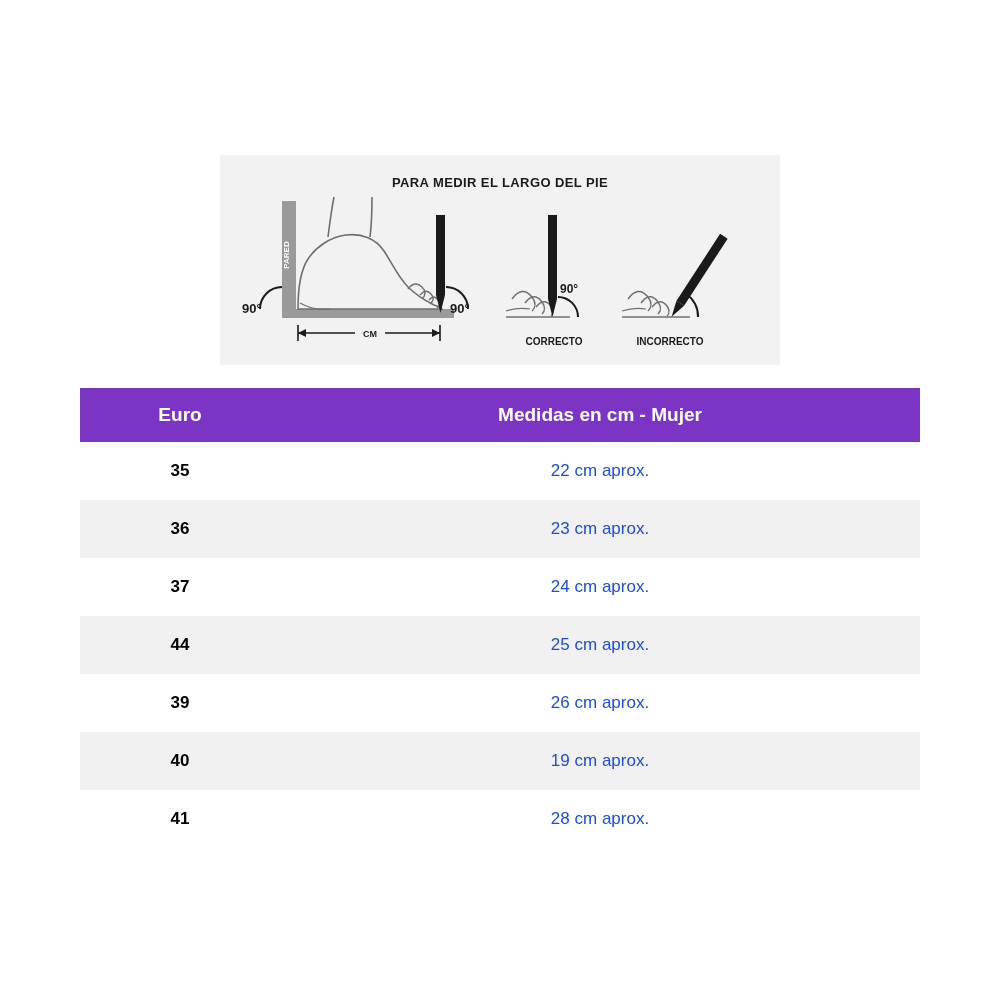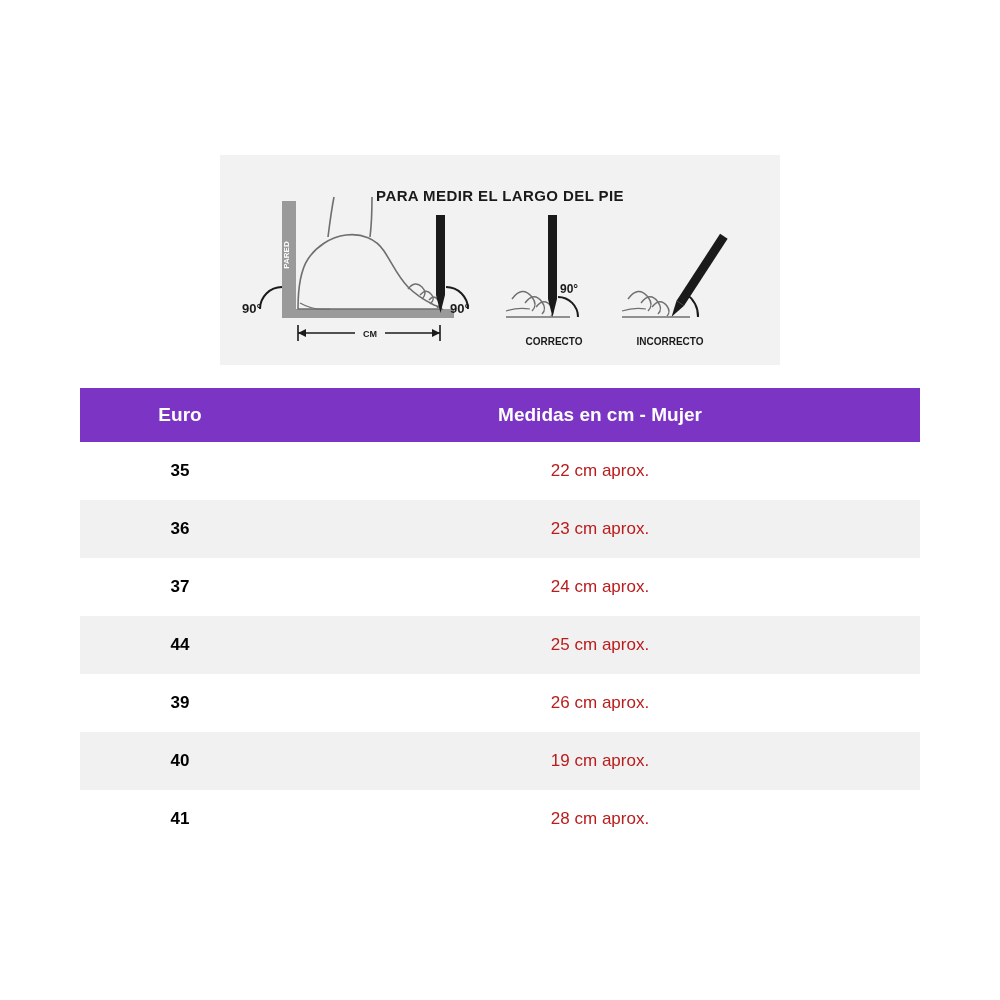--- a/index.html
+++ b/index.html
@@ -23,25 +23,25 @@
     position: absolute;
     left: 220px;
     top: 155px;
     width: 560px;
     height: 210px;
     background: #f2f2f2;
   }
 
   .diagram-title {
     position: absolute;
-    top: 32px;
+    top: 20px;
     left: 0;
     width: 100%;
     text-align: center;
-    font-size: 15px;
+    font-size: 13px;
     font-weight: bold;
     letter-spacing: 0.4px;
     color: #1a1a1a;
   }
 
   .diagram-svg {
     position: absolute;
     left: 0;
     top: 38px;
     width: 560px;
@@ -62,21 +62,21 @@
     background: #7b34c4;
     color: #ffffff;
     font-size: 19px;
     font-weight: bold;
     padding: 16px 0;
     text-align: center;
   }
 
   .size-table td {
     font-size: 17px;
-    color: #b91c1c;
+    color: #1d4ed8;
     text-align: center;
     padding: 19px 0;
     border: none;
   }
 
   .size-table td.col-euro {
     font-weight: bold;
     color: #000000;
   }
 

